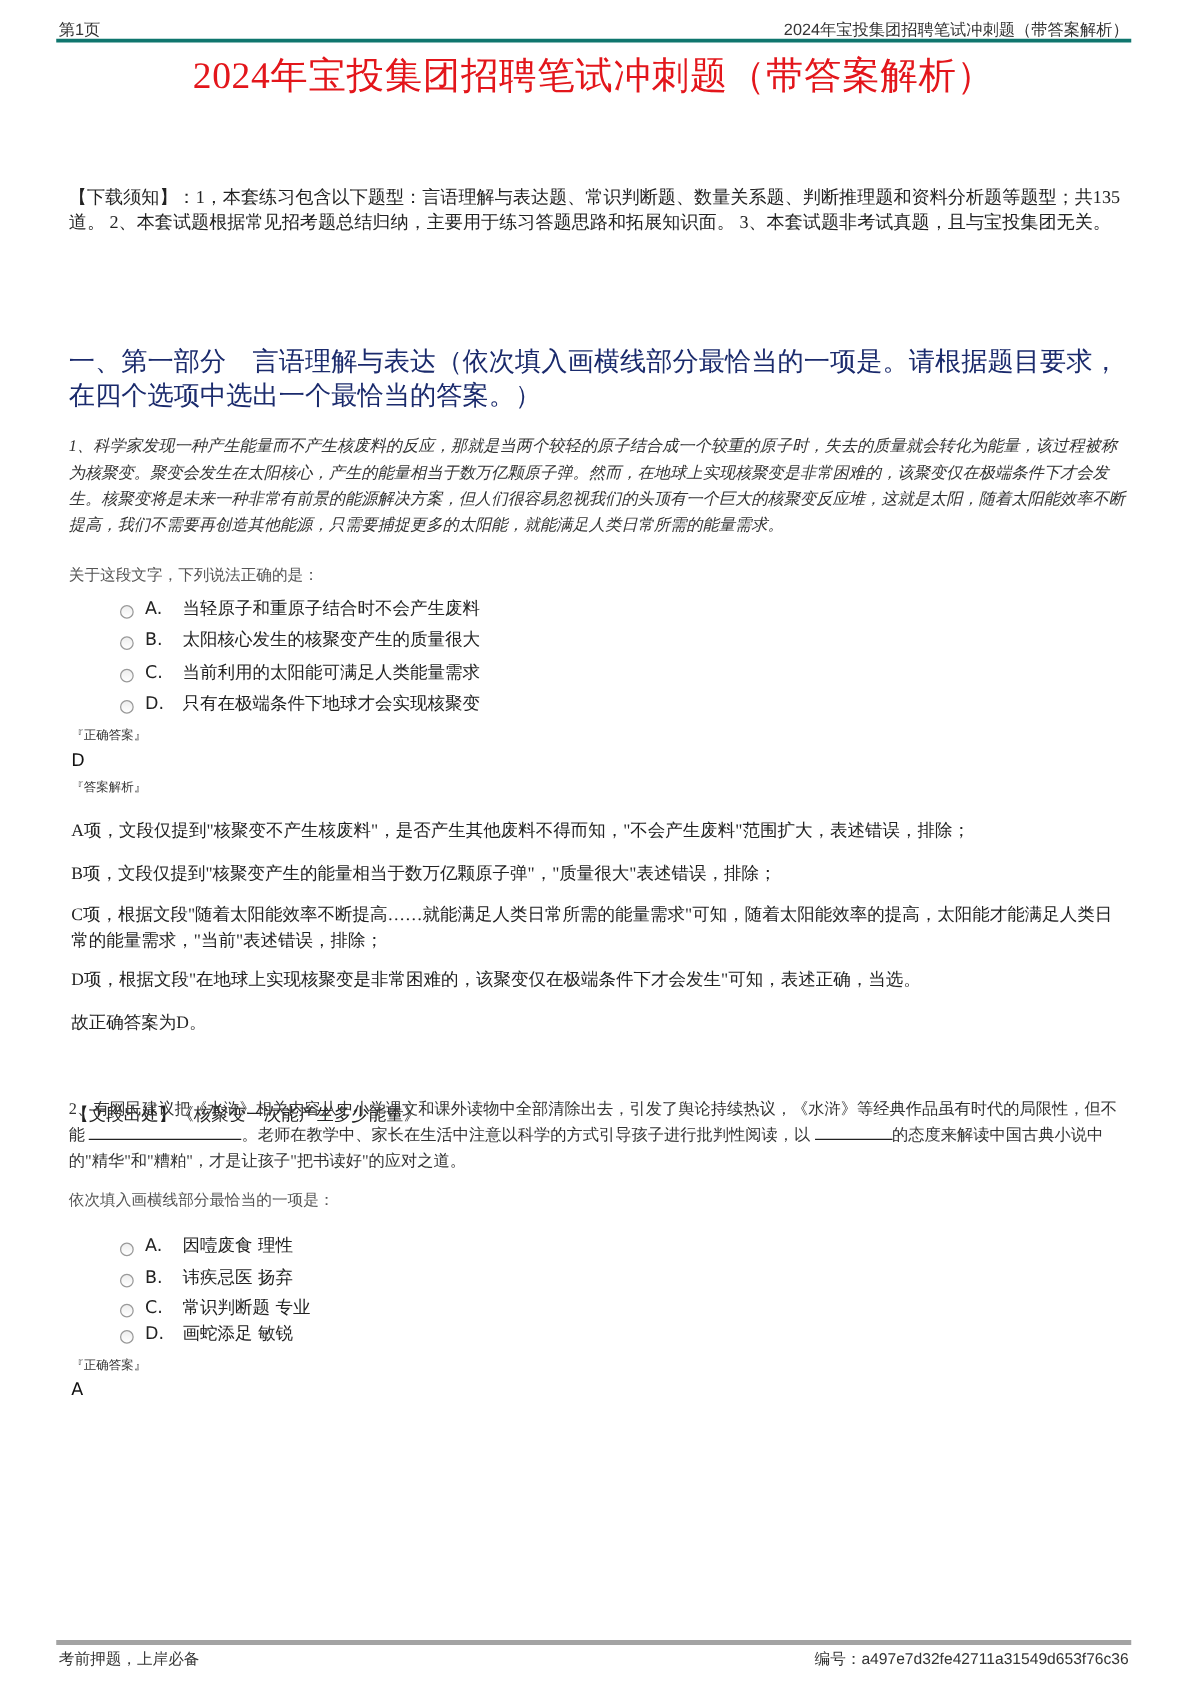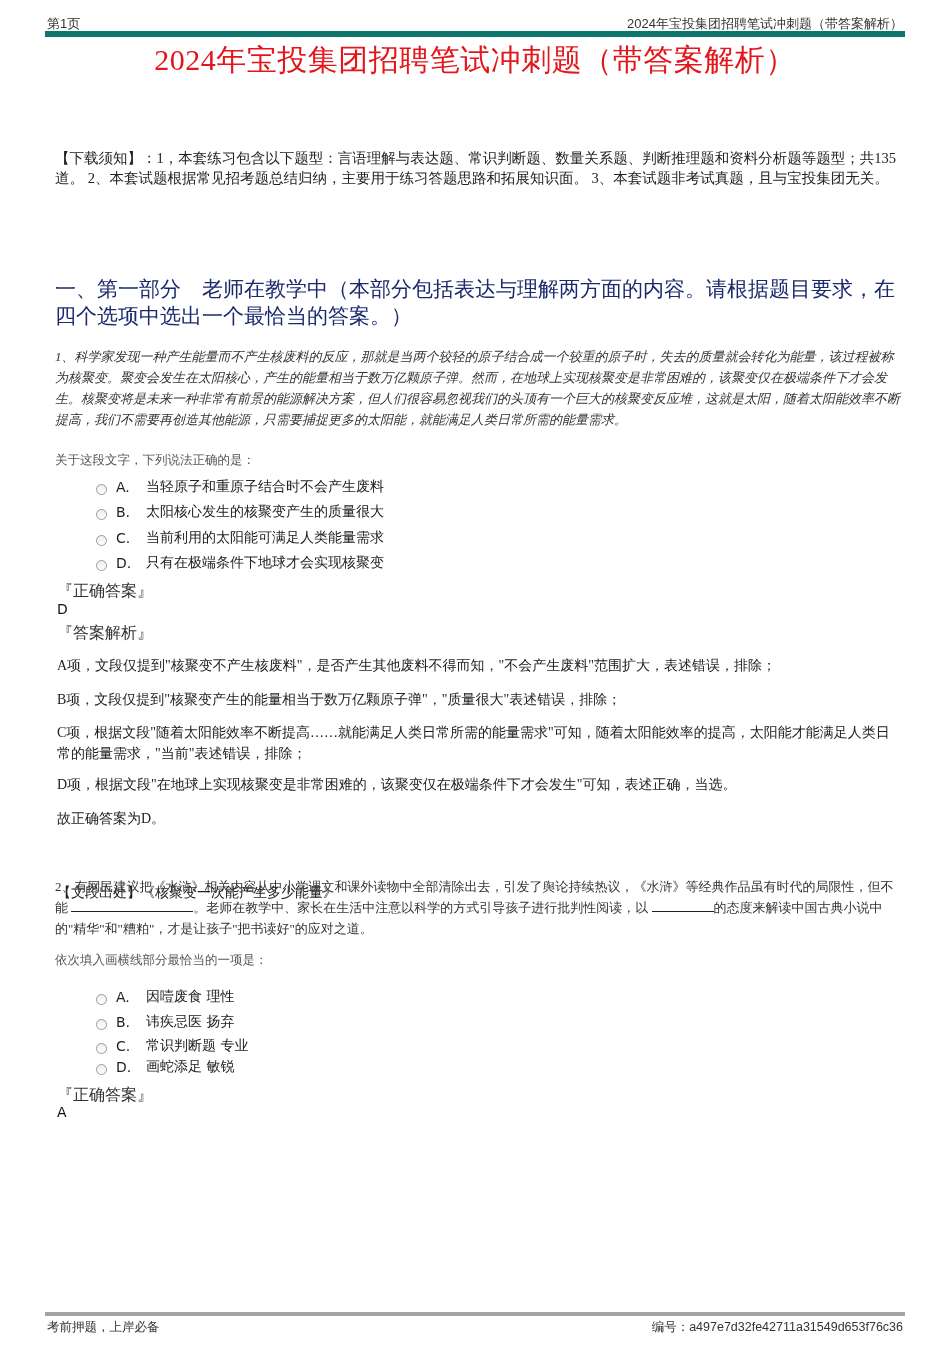--- a/index.html
+++ b/index.html
@@ -2,21 +2,21 @@
 <html><head>
 <meta charset="utf-8">
 <style>
   html, body { margin: 0; padding: 0; background: #ffffff; }
   body {
     width: 950px; height: 1345px; position: relative; overflow: hidden;
     font-family: "Liberation Serif", "DejaVu Serif", serif; color: #222;
   }
   .header {
     position: absolute; left: 45px; right: 45px; top: 13px; height: 18px;
-    border-bottom: 6px solid #0f766e; font-size: 13px;
+    border-bottom: 3px solid #0f766e; font-size: 13px;
     font-family: "Liberation Sans", "DejaVu Sans", sans-serif; color: #333;
   }
   .header .left { position: absolute; left: 2px; top: 2px; }
   .header .right { position: absolute; right: 2px; top: 2px; }
   .title {
     position: absolute; left: 0; right: 0; top: 40px; text-align: center;
     font-size: 30px; color: #e3161b; letter-spacing: 0.5px;
   }
   .notice {
     position: absolute; left: 55px; width: 845px; top: 148px;
@@ -38,21 +38,21 @@
     display: flex; align-items: center; height: 25.5px;
     font-family: "DejaVu Sans", "Liberation Sans", sans-serif; font-size: 14px; color: #222;
   }
   .radio {
     width: 9px; height: 9px; border-radius: 50%;
     border: 1px solid #999; background: linear-gradient(#eee, #fff);
     margin-right: 9px; margin-top: 5px; cursor: pointer;
   }
   .option .letter { width: 30px; }
   .bracket {
-    position: absolute; left: 57px; font-size: 16px; color: #333; text-align: center;
+    position: absolute; left: 57px; font-size: 10px; color: #333; text-align: center;
   }
   .answer-val {
     position: absolute; left: 57px; font-family: "DejaVu Sans", sans-serif;
     font-size: 14px; color: #111;
   }
   .analysis {
     position: absolute; left: 57px; width: 843px;
     font-size: 14px; line-height: 21px; color: #222;
   }
   .blank { display: inline-block; border-bottom: 1px solid #222; height: 14px; vertical-align: baseline; }
@@ -69,21 +69,21 @@
 
 <div class="header">
   <span class="left">第1页</span>
   <span class="right">2024年宝投集团招聘笔试冲刺题（带答案解析）</span>
 </div>
 
 <div class="title">2024年宝投集团招聘笔试冲刺题（带答案解析）</div>
 
 <div class="notice">【下载须知】：1，本套练习包含以下题型：言语理解与表达题、常识判断题、数量关系题、判断推理题和资料分析题等题型；共135道。 2、本套试题根据常见招考题总结归纳，主要用于练习答题思路和拓展知识面。 3、本套试题非考试真题，且与宝投集团无关。</div>
 
-<div class="section-heading">一、第一部分　老师在教学中（本部分包括表达与理解两方面的内容。请根据题目要求，在四个选项中选出一个最恰当的答案。）</div>
+<div class="section-heading">一、第一部分　言语理解与表达（依次填入画横线部分最恰当的一项是。请根据题目要求，在四个选项中选出一个最恰当的答案。）</div>
 
 <div class="para" style="top:346px;font-style:italic;">1、科学家发现一种产生能量而不产生核废料的反应，那就是当两个较轻的原子结合成一个较重的原子时，失去的质量就会转化为能量，该过程被称为核聚变。聚变会发生在太阳核心，产生的能量相当于数万亿颗原子弹。然而，在地球上实现核聚变是非常困难的，该聚变仅在极端条件下才会发生。核聚变将是未来一种非常有前景的能源解决方案，但人们很容易忽视我们的头顶有一个巨大的核聚变反应堆，这就是太阳，随着太阳能效率不断提高，我们不需要再创造其他能源，只需要捕捉更多的太阳能，就能满足人类日常所需的能量需求。</div>
 <div class="prompt" style="top:452px;">关于这段文字，下列说法正确的是：</div>
 
 <div class="options" style="top:474px;">
   <div class="option">
     <span class="radio"></span>
     <span class="letter">A.</span>
     <span>当轻原子和重原子结合时不会产生废料</span>
   </div>

